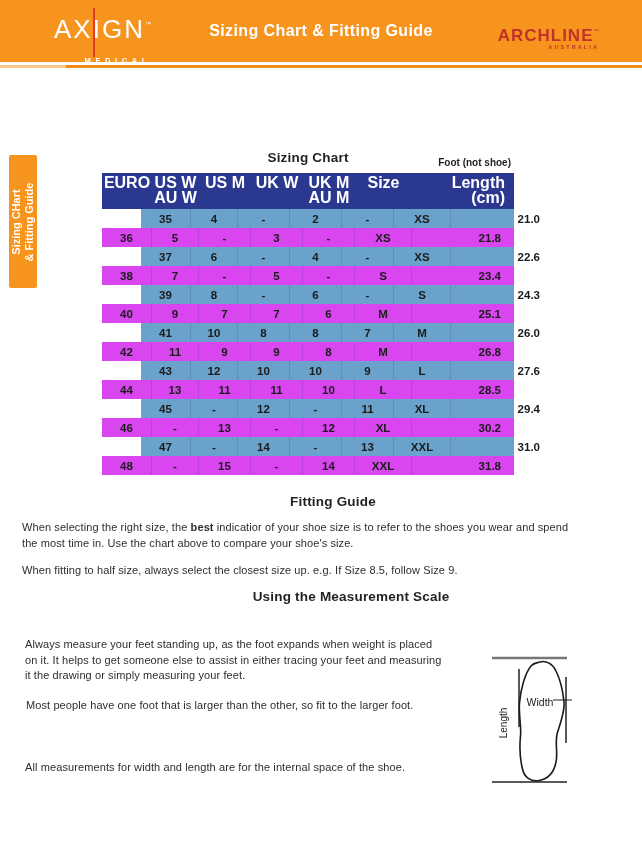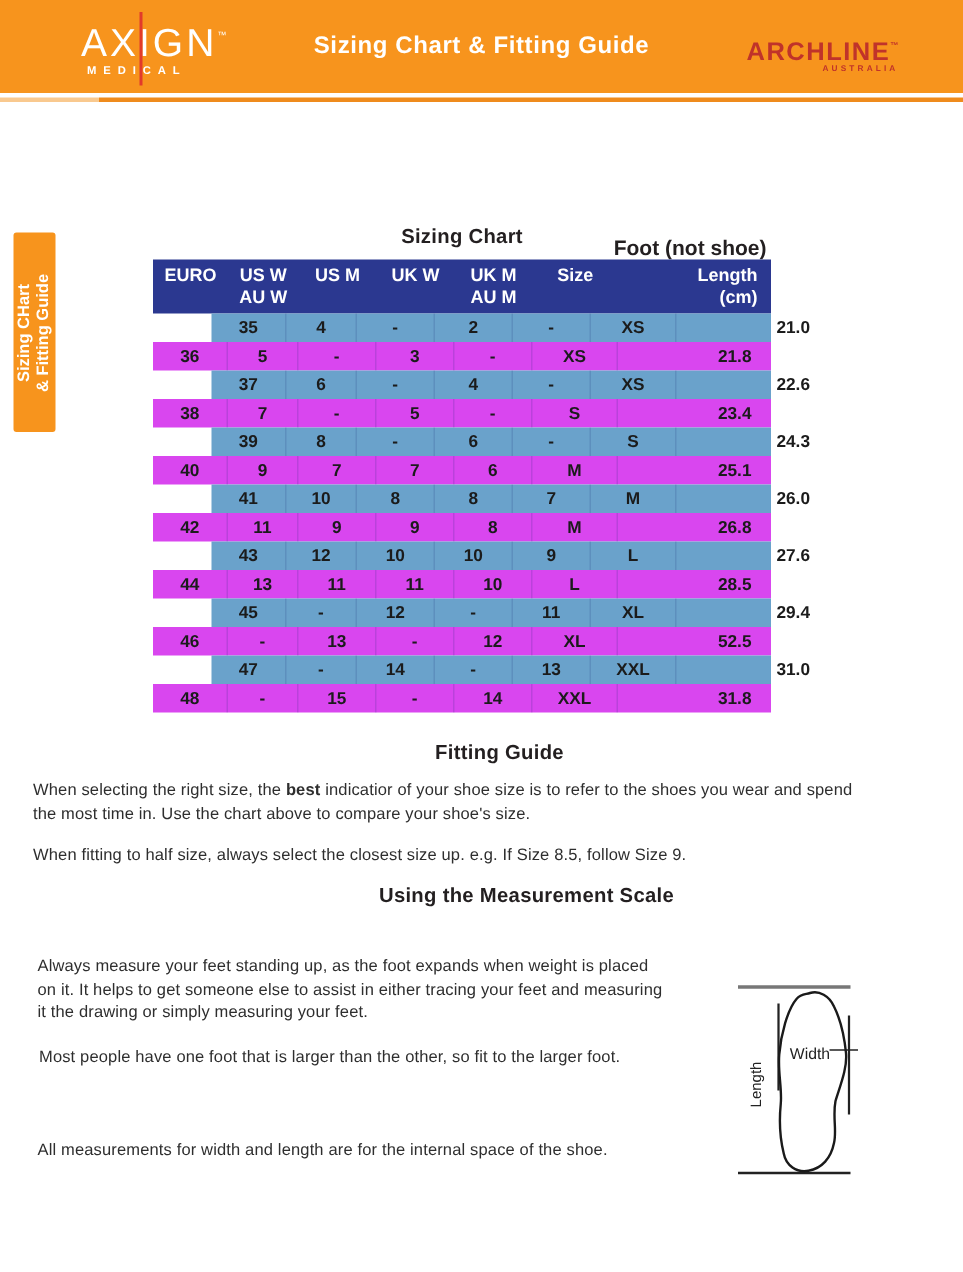--- a/index.html
+++ b/index.html
@@ -7,21 +7,21 @@
         font-family:"Liberation Sans",sans-serif;color:#2b2b2b;}
 
   
   .topbar{position:absolute;left:0;top:0;width:642px;height:62px;background:#F7941D;}
   .toprule{position:absolute;left:0;top:65px;width:642px;height:2.5px;
            background:linear-gradient(to right,#f9c98f 0px,#f9c98f 66px,#ef8b1d 66px);}
 
   .brand{position:absolute;left:54px;top:11px;color:#fff;}
   .brand-name{font-size:26px;font-weight:400;letter-spacing:2px;line-height:26px;}
   .brand-tm{font-size:6px;vertical-align:12px;letter-spacing:0;}
-  .brand-sub{font-size:7.5px;font-weight:700;letter-spacing:4.6px;padding-left:4px;margin-top:1px;}
+  .brand-sub{font-size:7.5px;font-weight:700;letter-spacing:4.6px;padding-left:4px;margin-top:14px;text-align:right;}
   .brand-ibar{position:absolute;left:39px;top:-3px;width:2px;height:49px;background:#E23A2B;}
 
   .pagetitle{position:absolute;left:0;top:22px;width:642px;text-align:center;
              color:#fff;font-size:16px;font-weight:700;letter-spacing:.4px;}
 
   .partner{position:absolute;right:42px;top:23px;text-align:right;color:#C0332A;}
   .partner-name{font-size:17px;font-weight:700;letter-spacing:1px;line-height:17px;}
   .partner-tm{font-size:5.5px;vertical-align:8px;}
   .partner-sub{font-size:5.5px;font-weight:700;letter-spacing:2.1px;padding-right:1px;margin-top:0px;}
 
@@ -29,27 +29,27 @@
   .side-tab{position:absolute;left:9px;top:155px;width:28px;height:133px;background:#F7941D;border-radius:2px;}
   .side-tab-inner{position:absolute;left:50%;top:50%;transform:translate(-50%,-50%) rotate(-90deg);
                   white-space:nowrap;text-align:center;color:#fff;font-weight:700;
                   font-size:11px;line-height:13px;}
   .side-tab-inner span{display:block;}
 
   
   .chart-title{position:absolute;left:102px;top:150px;width:412px;text-align:center;
                font-size:13.5px;font-weight:700;color:#231F20;letter-spacing:.2px;}
   .foot-note{position:absolute;left:360px;top:157px;width:151px;text-align:right;
-             font-size:14px;font-weight:700;color:#231F20;}
+             font-size:10px;font-weight:700;color:#231F20;}
 
   .table{position:absolute;left:102px;top:173px;width:412px;}
   .thead,.trow{display:grid;grid-template-columns:50px 47px 52px 52px 52px 57px 102px;}
   .thead{background:#2B3890;color:#fff;height:36px;}
   .thcell{display:flex;flex-direction:column;align-items:center;padding-top:3px;
-          font-size:12px;font-weight:700;line-height:14.5px;}
+          font-size:16px;font-weight:700;line-height:14.5px;}
   .thcell.c6{align-items:flex-end;padding-right:9px;}
   .trow{height:19px;}
   .trow.a{background:#6AA2CB;margin-left:39px;}
   .trow.b{background:#d946ef;}
   .tcell{display:flex;align-items:center;justify-content:center;
          font-size:11.5px;font-weight:700;color:#1b1b1b;
          border-right:1px solid rgba(25,45,120,.16);}
   .tcell.c6{justify-content:flex-end;padding-right:13px;border-right:none;}
 
   
@@ -226,21 +226,21 @@
           <div class="tcell c5">XL</div>
           <div class="tcell c6">29.4</div>
         </div>
         <div class="trow b">
           <div class="tcell c0">46</div>
           <div class="tcell c1">-</div>
           <div class="tcell c2">13</div>
           <div class="tcell c3">-</div>
           <div class="tcell c4">12</div>
           <div class="tcell c5">XL</div>
-          <div class="tcell c6">52.5</div>
+          <div class="tcell c6">30.2</div>
         </div>
         <div class="trow a">
           <div class="tcell c0">47</div>
           <div class="tcell c1">-</div>
           <div class="tcell c2">14</div>
           <div class="tcell c3">-</div>
           <div class="tcell c4">13</div>
           <div class="tcell c5">XXL</div>
           <div class="tcell c6">31.0</div>
         </div>

